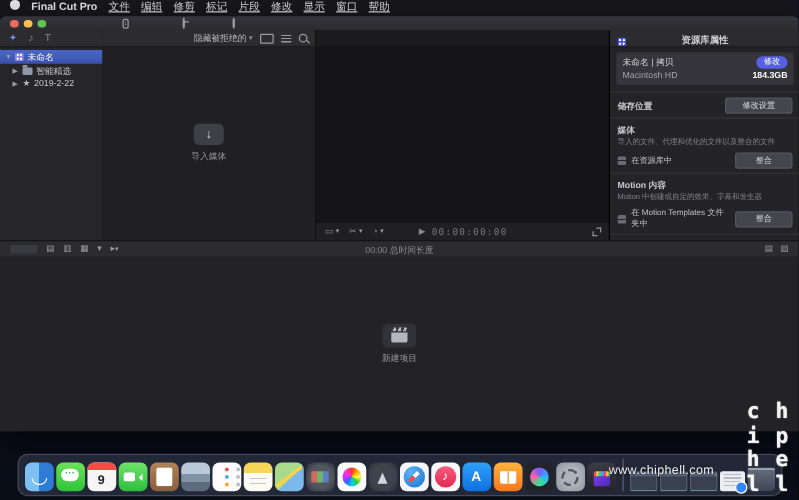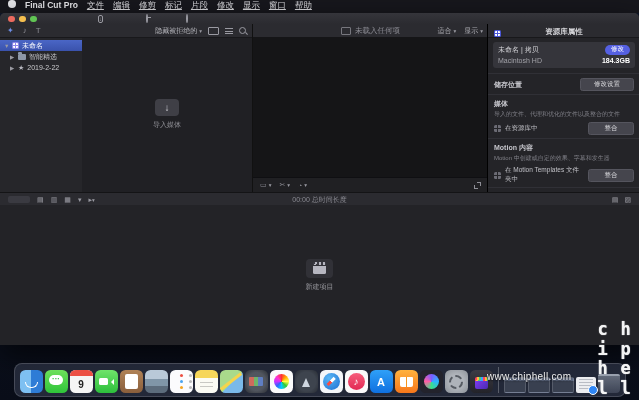--- a/index.html
+++ b/index.html
@@ -268,33 +268,29 @@
         </div>
         <div class="br-body">
           <div class="imp-tile">
             <span>↓</span>
           </div>
           <div class="imp-label">导入媒体</div>
         </div>
       </div>
 
       <div class="viewer">
-        <div class="pane-head vw-head">
-          <span class="vw-ic"></span>
-          <span>未载入任何项</span>
-          <span class="vw-right">
-            <span><span>适合</span> <span class="chev">▾</span></span>
-            <span><span>显示</span> <span class="chev">▾</span></span>
-          </span>
-        </div>
         <div class="vw-body"></div>
         <div class="vw-bar">
           <span class="vb-group">▭<span class="chev">▾</span></span>
           <span class="vb-group">✂<span class="chev">▾</span></span>
           <span class="vb-group">◔<span class="chev">▾</span></span>
+          <span class="vw-center">
+            <span>▶</span>
+            <span class="tcode">00:00:00:00</span>
+          </span>
           <span class="expand"></span>
         </div>
       </div>
 
       <div class="inspector">
         <div class="pane-head in-head">
           <span class="lib-ic"></span>
           <span>资源库属性</span>
         </div>
         <div class="libblock">

